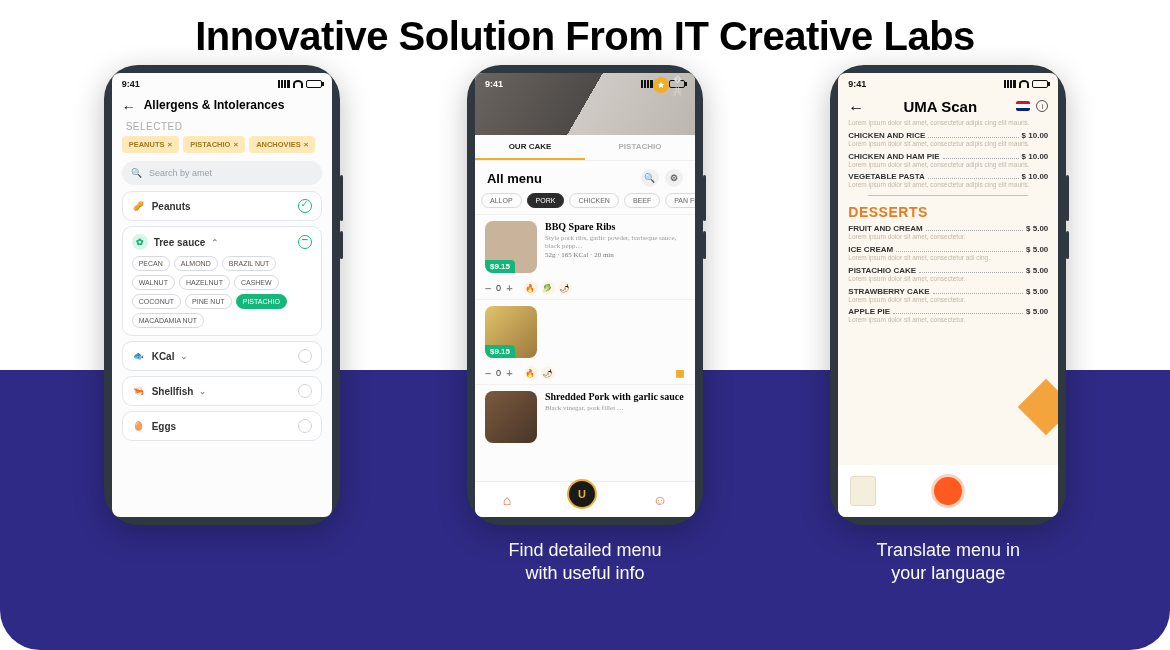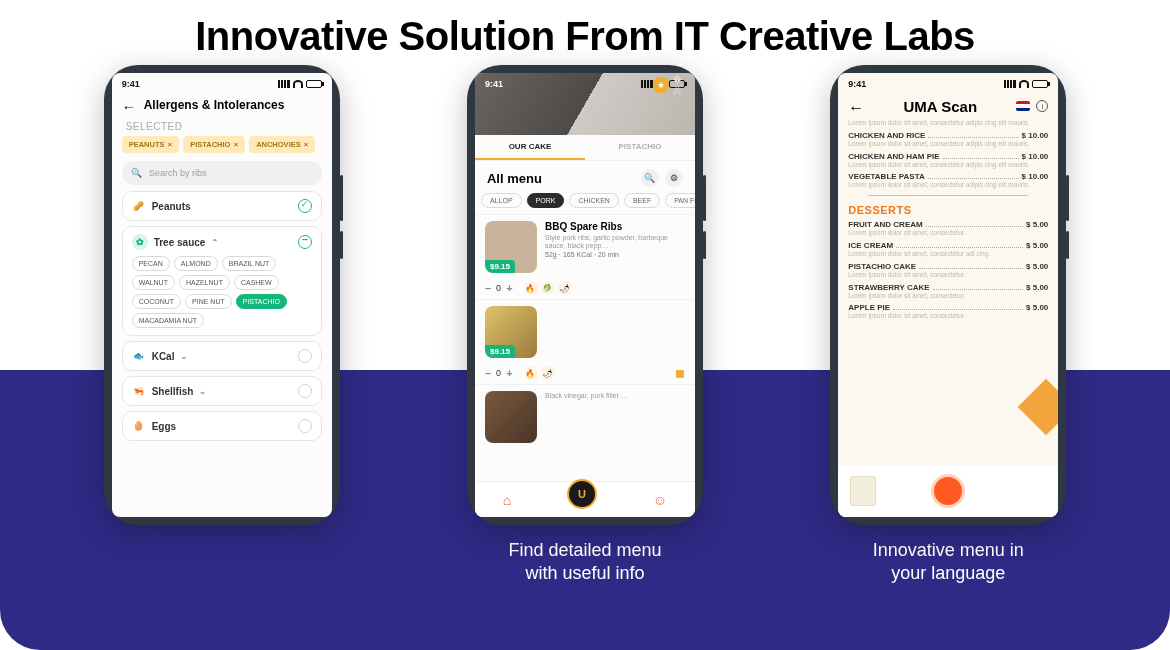--- a/index.html
+++ b/index.html
@@ -58,21 +58,21 @@
   .p2-title .tools { display:flex; gap:6px;}
   .p2-title .circ { width:18px; height:18px; border-radius:50%; background:#f0f0f0; display:flex; align-items:center; justify-content:center; font-size:9px; color:#666;}
   .cats { display:flex; gap:5px; padding:4px 0 6px 6px; font-size:7px; overflow:hidden;}
   .cat { border:1px solid #d6dadf; border-radius:10px; padding:3px 8px; color:#666; white-space:nowrap;}
   .cat.sel { background:#2b2b2b; color:#fff; border-color:#2b2b2b;}
   .mitem { display:flex; gap:8px; padding:6px 10px; border-top:1px solid #f1f1f1;}
   .mimg { width:52px; height:52px; border-radius:8px; background:#c9b39a; position:relative; overflow:hidden; flex-shrink:0;}
   .mimg.b{ background:linear-gradient(135deg,#e0c26b,#9d7a3c);}
   .mimg.c{ background:linear-gradient(135deg,#7a5a3e,#4a3528);}
   .price { position:absolute; left:0; bottom:0; background:#15b67a; color:#fff; font-size:8px; font-weight:700; padding:2px 5px; border-radius:0 4px 0 6px;}
-  .minfo { flex:1; min-width:0;}
+  .minfo { flex:1; min-width:0;font-family:Liberation Serif, serif;}
   .mname { font-size:10px; font-weight:700; line-height:1.15;}
   .mdesc { font-size:7px; color:#9a9a9a; line-height:1.2; margin:1px 0;}
   .mstats { font-size:7px; color:#777; }
   .qtyrow { display:flex; align-items:center; gap:5px; padding:2px 10px 4px;}
   .qtyrow .qb { font-size:11px; color:#888; font-weight:700;}
   .qtyrow .qn { font-size:9px; color:#333;}
   .badges { display:flex; gap:3px; margin-left:6px;}
   .bdg { width:14px; height:14px; border-radius:50%; background:#fdf4e3; display:flex; align-items:center; justify-content:center; font-size:8px;}
   .bm { margin-left:auto; color:#eead2b; font-size:12px;}
   .nav2 { position:absolute; bottom:0; left:0; right:0; height:36px; background:#fff; border-top:1px solid #eee; display:flex; align-items:center; justify-content:space-around;}
@@ -85,21 +85,21 @@
   .hdr3 .r { display:flex; gap:6px; align-items:center;}
   .flag { width:14px; height:10px; background:linear-gradient(#cf142b 33%,#fff 33% 66%,#00247d 66%); border-radius:2px;}
   .info { width:12px;height:12px;border:1.5px solid #555;border-radius:50%;display:flex;align-items:center;justify-content:center;font-size:8px;color:#555;}
   .p3-list { padding:0 10px; font-size:8px;}
   .mi3 { margin-bottom:4px;}
   .mi3 .nm { display:flex; align-items:flex-end; font-weight:700; color:#333;}
   .mi3 .dots { flex:1; border-bottom:1px dotted #aaa; margin:0 3px 2px;}
   .mi3 .pr { font-weight:700;}
   .mi3 .d { color:#c0b8a8; font-size:6.5px; line-height:1.2;}
   .divider { border:none; border-top:1px solid #c9c0ae; margin:6px 30px;}
-  .sect3 { color:#e87b1f; font-weight:800; font-size:11px; letter-spacing:.5px; padding:2px 10px 4px;}
+  .sect3 { color:#e87b1f; font-weight:800; font-size:14px; letter-spacing:.5px; padding:2px 10px 4px;}
   .p3-bot { position:absolute; bottom:0; left:0; right:0; height:52px; background:#fff; display:flex; align-items:center; justify-content:center;}
   .thumb { position:absolute; left:12px; width:26px; height:30px; background:#f4eedd; border-radius:3px; border:1px solid #e5dcc4;}
   .shutter { width:34px; height:34px; border-radius:50%; background:#ff5a1f; border:3px solid #ffd0bc;}
   .swatch { position:absolute; right:-8px; bottom:90px; width:40px; height:40px; background:#f4a43c; transform:rotate(45deg);}
 </style>
 </head>
 <body>
 
 <div class="hero-bg"></div>
 <h1 class="title">Innovative Solution From IT Creative Labs</h1>
@@ -133,21 +133,21 @@
               <span>PISTACHIO</span>
               <span class="x">×</span>
             </span>
           <span class="chip">
               <span>ANCHOVIES</span>
               <span class="x">×</span>
             </span>
         </div>
         <div class="search">
           <span>🔍</span>
-          <span>Search  by ribs</span>
+          <span>Search  by amet</span>
         </div>
         <div class="card">
           <div class="row">
               <span class="rlabel">
                 <span class="ico">🥜</span>
                 <span>Peanuts</span>
               </span>
               <span class="ring ok"></span>
             </div>
         </div>
@@ -277,20 +277,21 @@
           <span class="badges">
               <span class="bdg">🔥</span>
               <span class="bdg">🌶</span>
             </span>
           <span class="bm">◼</span>
         </div>
 
         <div class="mitem">
           <div class="mimg c"></div>
           <div class="minfo">
+              <div class="mname">Shredded Pork with garlic sauce</div>
               <div class="mdesc">Black vinegar, pork fillet …</div>
             </div>
         </div>
 
         <div class="nav2">
           <span class="ni">⌂</span>
           <span class="ctr">U</span>
           <span class="ni">☺</span>
         </div>
       </div>
@@ -393,17 +394,17 @@
               <div class="d">Lorem ipsum dolor sit amet, consectetur.</div>
             </div>
         </div>
         <div class="swatch"></div>
         <div class="p3-bot">
           <div class="thumb"></div>
           <div class="shutter"></div>
         </div>
       </div>
     </div>
-    <div class="caption" style="white-space:pre-line">Innovative menu in
+    <div class="caption" style="white-space:pre-line">Translate menu in
 your language</div>
   </div>
 
 </div>
 
 </body></html>

